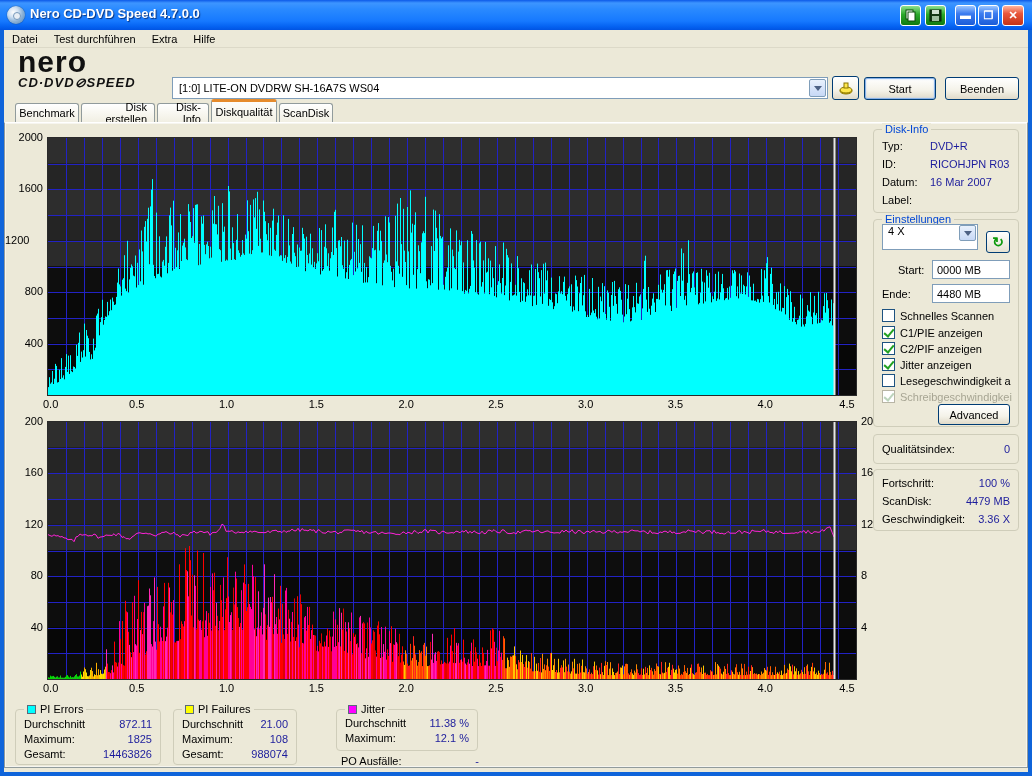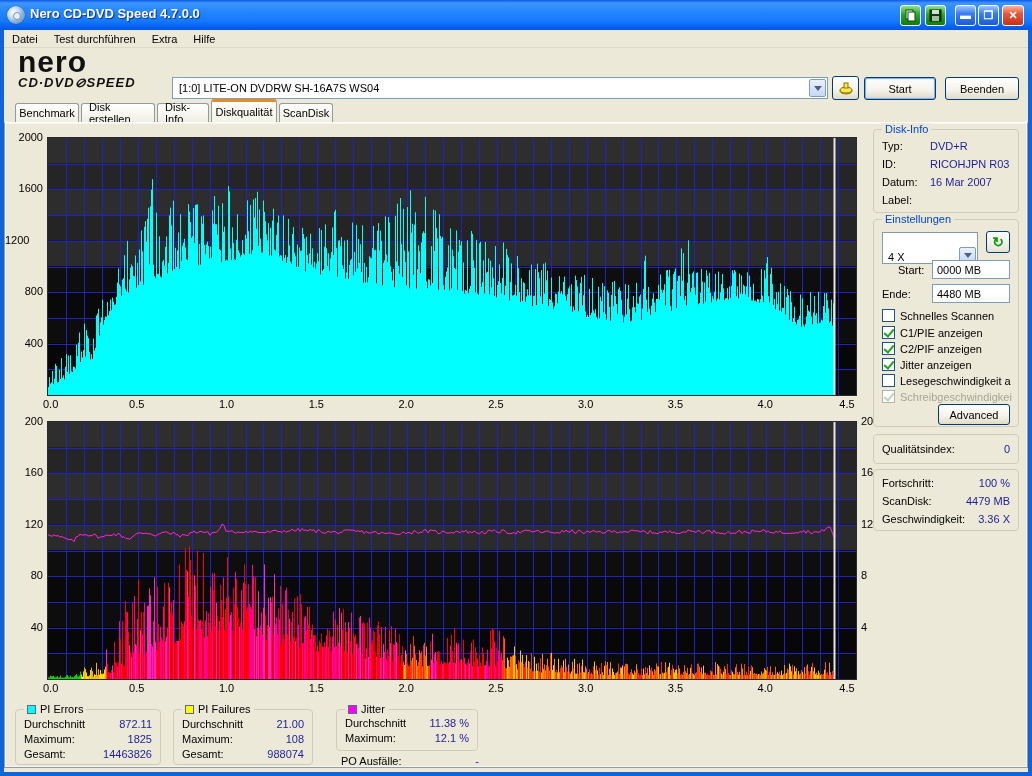--- a/index.html
+++ b/index.html
@@ -38,21 +38,21 @@
   .combo-arrow{width:17px;height:18px;margin-right:1px;border:1px solid #7f9db9;border-radius:2px;
     background:linear-gradient(180deg,#e9f1fd,#c7d8f6);display:flex;align-items:center;justify-content:center;}
   .tri-down{width:0;height:0;border-left:4px solid transparent;border-right:4px solid transparent;border-top:5px solid #4d6185;}
 
   .xp-btn{position:absolute;height:23px;border:1px solid #003c74;border-radius:3px;
     background:linear-gradient(180deg,#ffffff 0%,#f4f2e8 60%,#e0dac9 100%);
     display:flex;align-items:center;justify-content:center;font-size:11px;}
   .default-btn{box-shadow:0 0 0 1px #89b2e8 inset, 0 0 2px 1px #bcd4f2 inset;}
 
   
-  .tabstrip{position:absolute;left:0;top:69px;width:100%;height:23px;}
+  .tabstrip{position:absolute;left:0;top:69px;width:100%;height:23px;text-align:right;}
   .tab{position:absolute;top:4px;height:19px;border:1px solid #919b9c;border-bottom:none;border-radius:3px 3px 0 0;
     background:linear-gradient(180deg,#ffffff,#f1efe3);display:flex;align-items:center;justify-content:center;padding:0 7px;}
   .tab.active{top:0;height:23px;border-top:3px solid #e68b2c;background:linear-gradient(180deg,#fdfdfb,#f4f2e6);z-index:3;font-weight:normal;}
 
   .panel{position:absolute;left:0;top:92px;width:1024px;height:646px;background:#ece9d8;border:1px solid #919b9c;border-top:1px solid #fff;box-shadow:0 0 0 1px #f6f5ef inset;}
 
   
   .plot{position:absolute;background:#000;border:1px solid #2a2a2a;}
   .tick{position:absolute;font-size:11px;color:#000;white-space:nowrap;}
 
@@ -268,21 +268,21 @@
             <span class="val" style="right:auto;left:48px;">16 Mar 2007</span>
           </div>
         <div class="row" style="top:64px;">
             <span class="lbl">Label:</span>
             <span class="val" style="right:auto;left:48px;"></span>
           </div>
       </div>
 
       <div class="group" style="left:868px;top:96px;width:146px;height:208px;">
         <span class="group-title blue-caption">Einstellungen</span>
-        <div style="position:absolute;left:8px;top:12px;width:96px;height:32px;border:1px solid #7f9db9;background:#fff;display:flex;align-items:flex-end;">
+        <div style="position:absolute;left:8px;top:4px;width:96px;height:26px;border:1px solid #7f9db9;background:#fff;display:flex;align-items:flex-start;">
           <span style="flex:1;padding-left:5px;">4 X</span>
           <span class="combo-arrow" style="height:16px;">
               <span class="tri-down"></span>
             </span>
         </div>
         <div class="small-btn" style="left:112px;top:11px;">
           <span class="refresh-glyph">↻</span>
         </div>
         <span style="position:absolute;left:24px;top:44px;">Start:</span>
         <input class="xp-input" style="left: 58px; top: 40px; width: 78px;" value="0000 MB">
@@ -349,21 +349,21 @@
           </div>
         <div class="row" style="top:23px;">
             <span class="lbl">Maximum:</span>
             <span class="val">1825</span>
           </div>
         <div class="row" style="top:38px;">
             <span class="lbl">Gesamt:</span>
             <span class="val">14463826</span>
           </div>
       </div>
-      <div class="group" style="left:168px;top:586px;width:140px;height:56px;">
+      <div class="group" style="left:168px;top:586px;width:124px;height:56px;">
         <span class="group-title"><span class="legend-sq" id="lg1" style="background: rgb(255, 255, 0);"></span><span>PI Failures</span></span>
         <div class="row" style="top:8px;">
             <span class="lbl">Durchschnitt</span>
             <span class="val">21.00</span>
           </div>
         <div class="row" style="top:23px;">
             <span class="lbl">Maximum:</span>
             <span class="val">108</span>
           </div>
         <div class="row" style="top:38px;">

